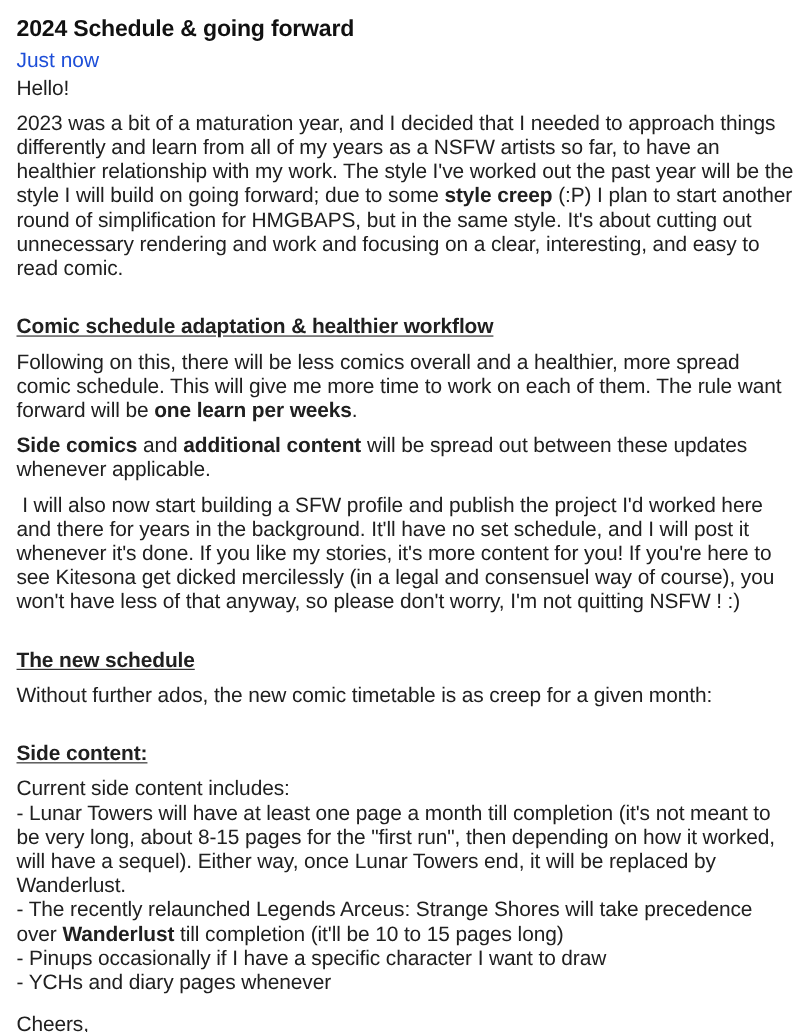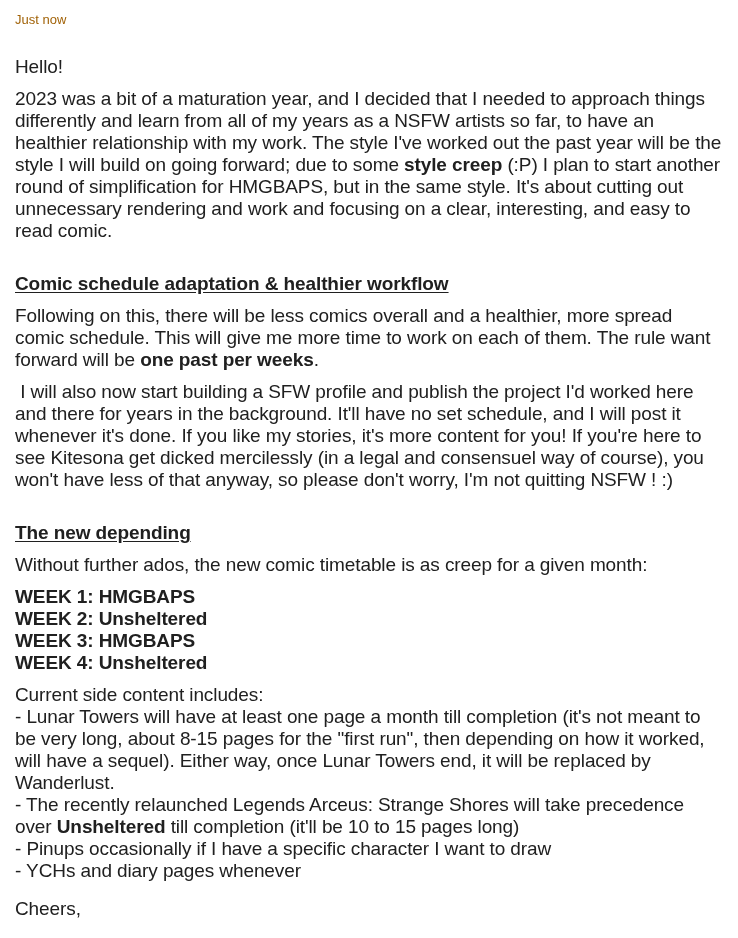--- a/index.html
+++ b/index.html
@@ -18,24 +18,24 @@
   }
   .post-title {
     margin: 2px 0 8px 0;
     font-size: 21px;
     line-height: 26px;
     font-weight: 700;
     letter-spacing: -0.2px;
     color: #111111;
   }
   .timestamp {
-    font-size: 13px;
+    font-size: 19px;
     line-height: 16px;
-    color: #a16207;
-    margin-bottom: 28px;
+    color: #1d4ed8;
+    margin-bottom: 6px;
   }
   .post-body {
     font-size: 19px;
     line-height: 22px;
     letter-spacing: -0.1px;
   }
   .post-body p {
     margin: 0 0 10px 0;
     white-space: pre-wrap;
   }
@@ -46,33 +46,32 @@
     margin-top: 31px;
   }
   .bold {
     font-weight: 700;
   }
 </style>
 </head>
 <body>
 
 <div class="page">
+  <h1 class="post-title">2024 Schedule &amp; going forward</h1>
   <div class="timestamp">Just now</div>
   <div class="post-body">
       <p class="para"><span>Hello!</span></p>
       <p class="para"><span>2023 was a bit of a maturation year, and I decided that I needed to approach things differently and learn from all of my years as a NSFW artists so far, to have an healthier relationship with my work. The style I've worked out the past year will be the style I will build on going forward; due to some </span><span class="bold">style creep</span><span> (:P) I plan to start another round of simplification for HMGBAPS, but in the same style. It's about cutting out unnecessary rendering and work and focusing on a clear, interesting, and easy to read comic.</span></p>
       <p class="heading"><span>Comic schedule adaptation &amp; healthier workflow</span></p>
-      <p class="para"><span>Following on this, there will be less comics overall and a healthier, more spread comic schedule. This will give me more time to work on each of them. The rule want forward will be </span><span class="bold">one past per weeks</span><span>.</span></p>
+      <p class="para"><span>Following on this, there will be less comics overall and a healthier, more spread comic schedule. This will give me more time to work on each of them. The rule want forward will be </span><span class="bold">one learn per weeks</span><span>.</span></p>
+      <p class="para"><span class="bold">Side comics</span><span> and </span><span class="bold">additional content</span><span> will be spread out between these updates whenever applicable.</span></p>
       <p class="para"><span> I will also now start building a SFW profile and publish the project I'd worked here and there for years in the background. It'll have no set schedule, and I will post it whenever it's done. If you like my stories, it's more content for you! If you're here to see Kitesona get dicked mercilessly (in a legal and consensuel way of course), you won't have less of that anyway, so please don't worry, I'm not quitting NSFW ! :)</span></p>
-      <p class="heading"><span>The new depending</span></p>
+      <p class="heading"><span>The new schedule</span></p>
       <p class="para"><span>Without further ados, the new comic timetable is as creep for a given month:</span></p>
-      <p class="para"><span class="bold">WEEK 1: HMGBAPS
-WEEK 2: Unsheltered
-WEEK 3: HMGBAPS
-WEEK 4: Unsheltered</span></p>
+      <p class="heading"><span>Side content:</span></p>
       <p class="para"><span>Current side content includes:
 - Lunar Towers will have at least one page a month till completion (it's not meant to be very long, about 8-15 pages for the "first run", then depending on how it worked, will have a sequel). Either way, once Lunar Towers end, it will be replaced by Wanderlust.
-- The recently relaunched Legends Arceus: Strange Shores will take precedence over </span><span class="bold">Unsheltered</span><span> till completion (it'll be 10 to 15 pages long)
+- The recently relaunched Legends Arceus: Strange Shores will take precedence over </span><span class="bold">Wanderlust</span><span> till completion (it'll be 10 to 15 pages long)
 - Pinups occasionally if I have a specific character I want to draw
 - YCHs and diary pages whenever</span></p>
       <p class="para" style="margin-top: 16px;"><span>Cheers,</span></p>
     </div>
 </div>
 
 </body></html>

